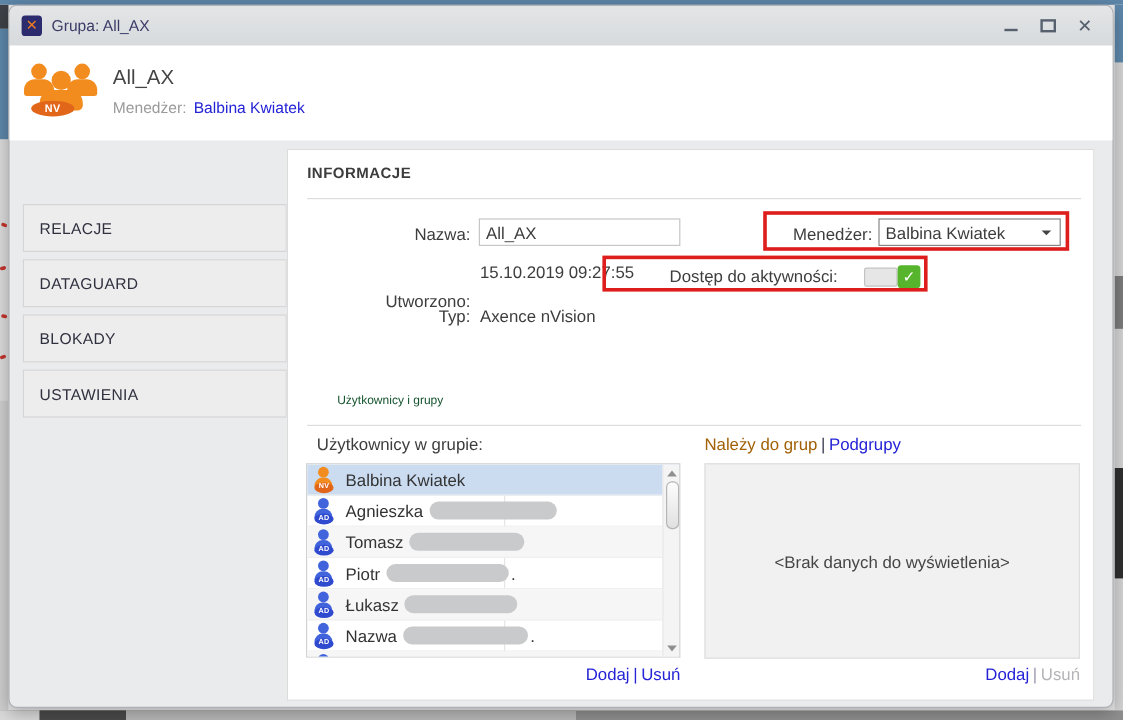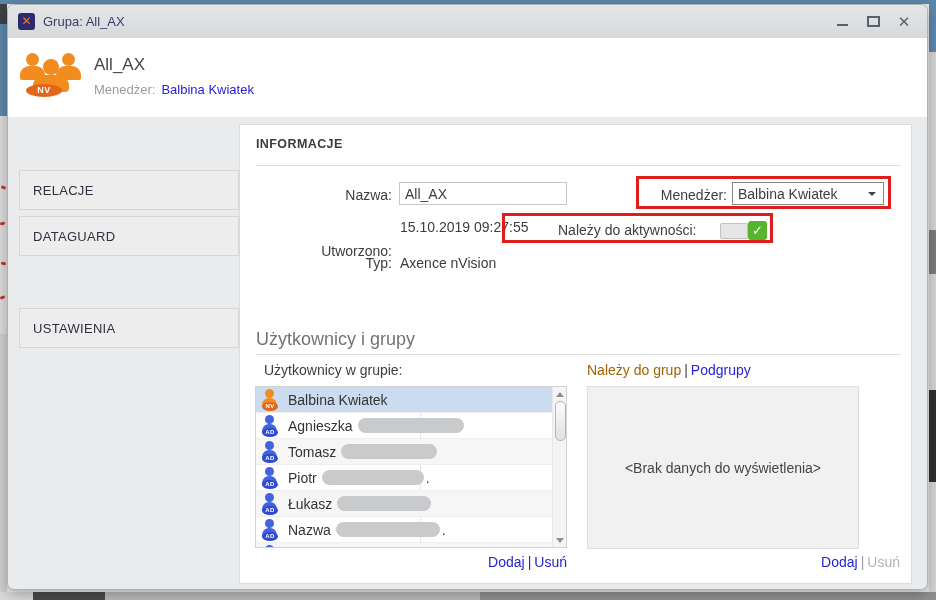--- a/index.html
+++ b/index.html
@@ -54,21 +54,21 @@
   .hdr-sub .mlink{color:#2423d6;margin-left:6px;cursor:pointer;}
   
   .tab{position:absolute;left:11px;width:220px;height:40px;background:#ededee;border:1px solid #d6d6d8;
        display:flex;align-items:center;padding-left:13px;font-size:13px;color:#30303f;letter-spacing:.3px;
        box-sizing:border-box;cursor:pointer;}
   .tab.active{background:#fff;border-color:#dcdcdc;border-right:none;width:222px;z-index:3;}
   
   .panel{position:absolute;left:231px;top:119px;width:673px;height:460px;background:#fff;
          border:1px solid #dcdcdc;box-sizing:border-box;z-index:1;}
   .sec-title{position:absolute;font-size:12.5px;font-weight:bold;color:#3c3c3c;letter-spacing:.4px;}
-  .sec-title2{position:absolute;font-size:18px;color:#737373;}
+  .sec-title2{position:absolute;font-size:10px;color:#14532d;margin-left:25px;}
   .divider{position:absolute;left:16px;right:10px;height:1px;background:#ddd;}
   .flabel{position:absolute;width:152px;text-align:right;font-size:14px;color:#3d3d3d;}
   .fvalue{position:absolute;left:160px;font-size:14px;color:#3d3d3d;}
   .txt-input{position:absolute;left:159px;top:57px;width:156px;height:21px;border:1px solid #c6c6c6;
              font-family:inherit;font-size:14px;color:#3d3d3d;padding:0 5px;}
   .combo{position:absolute;left:492px;top:57px;width:152px;height:23px;border:1px solid #868686;background:#fff;
          display:flex;align-items:center;padding-left:5px;font-size:14px;color:#3d3d3d;box-sizing:border-box;cursor:pointer;}
   .combo::after{content:"";position:absolute;right:7px;top:9px;border:4px solid transparent;border-top-color:#444;}
   .toggle{position:absolute;left:480px;top:96px;width:47px;height:19px;cursor:pointer;}
   .tg-track{position:absolute;left:0;top:2px;width:26px;height:14px;background:#e6e6e6;border:1px solid #c2c2c2;border-radius:2px;}
@@ -101,21 +101,21 @@
   .sb-up{position:absolute;top:2px;left:0;width:13px;height:10px;display:flex;align-items:center;justify-content:center;cursor:pointer;}
   .sb-up::before{content:"";border:4px solid transparent;border-bottom:5px solid #8f8f8f;margin-bottom:4px;}
   .sb-down{position:absolute;bottom:2px;left:0;width:13px;height:10px;display:flex;align-items:center;justify-content:center;cursor:pointer;}
   .sb-down::before{content:"";border:4px solid transparent;border-top:5px solid #8f8f8f;margin-top:4px;}
   .sb-thumb{position:absolute;left:2px;top:14px;width:9px;height:38px;border:1px solid #b5b5b5;border-radius:5px;
             background:linear-gradient(#fdfdfd,#e0e0e0);cursor:pointer;}
   
   .gpanel-label{position:absolute;left:347px;top:237px;font-size:14px;}
   .gpanel-label .dk{color:#a16207;text-align:center;} .gpanel-label .sep{color:#3c3c50;margin:0 3px;}
   .link{color:#2423d6;cursor:pointer;}
-  .empty-box{position:absolute;left:347px;top:261px;width:272px;height:163px;background:#f1f1f2;border:1px solid #dedede;
+  .empty-box{position:absolute;left:347px;top:261px;width:313px;height:163px;background:#f1f1f2;border:1px solid #dedede;
              display:flex;align-items:center;justify-content:center;font-size:14px;color:#454545;box-sizing:border-box;}
   .actions{position:absolute;top:429px;font-size:14px;text-align:right;}
   .act-left{left:15px;width:312px;}
   .act-right{left:347px;width:313px;}
   .actions .sep{margin:0 3px;color:#2423d6;}
   .act-right .sep{color:#9a9ab0;}
   .disabled{color:#b4b4b8;cursor:default;}
 </style>
 </head>
 <body>
@@ -166,40 +166,41 @@
         <span class="gp-badge">NV</span>
       </div>
       <div class="hdr-title">All_AX</div>
       <div class="hdr-sub">
         <span>Menedżer:</span><span class="mlink">Balbina Kwiatek</span>
       </div>
     </div>
 
     <div class="tab" style="top:165px;">RELACJE</div>
     <div class="tab" style="top:211px;">DATAGUARD</div>
+    <div class="tab" style="top:257px;">BLOKADY</div>
     <div class="tab" style="top:303px;">USTAWIENIA</div>
 
     <div class="panel">
 
       <div class="sec-title" style="left:16px;top:12px;">INFORMACJE</div>
       <div class="divider" style="top:40px;"></div>
 
       <div class="flabel" style="left:0;top:62px;">Nazwa:</div>
       <input class="txt-input" type="text" value="All_AX" style="">
 
       <div class="flabel" style="left:335px;top:62px;width:152px;">Menedżer:</div>
       <div class="combo">
         <span>Balbina Kwiatek</span>
       </div>
       <div class="hl-box" style="left:396px;top:51px;width:255px;height:33px;"></div>
 
       <div class="flabel" style="left:0;top:94px;margin-top:24px;">Utworzono:</div>
       <div class="fvalue" style="top:94px;">15.10.2019 09:27:55</div>
 
-      <div class="list-label" style="left:318px;top:97px;">Należy do aktywności:</div>
+      <div class="list-label" style="left:318px;top:97px;">Dostęp do aktywności:</div>
       <div class="toggle">
         <span class="tg-track"></span>
         <span class="tg-on"></span>
       </div>
       <div class="hl-box" style="left:262px;top:88px;width:271px;height:30px;"></div>
 
       <div class="flabel" style="left:0;top:130px;">Typ:</div>
       <div class="fvalue" style="top:130px;">Axence nVision</div>
 
       <div class="sec-title2" style="left:16px;top:204px;">Użytkownicy i grupy</div>

